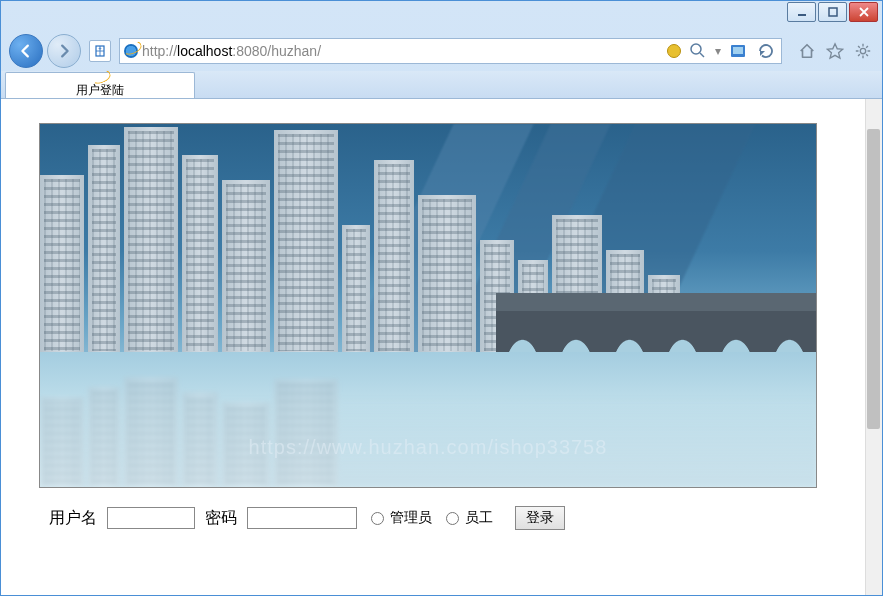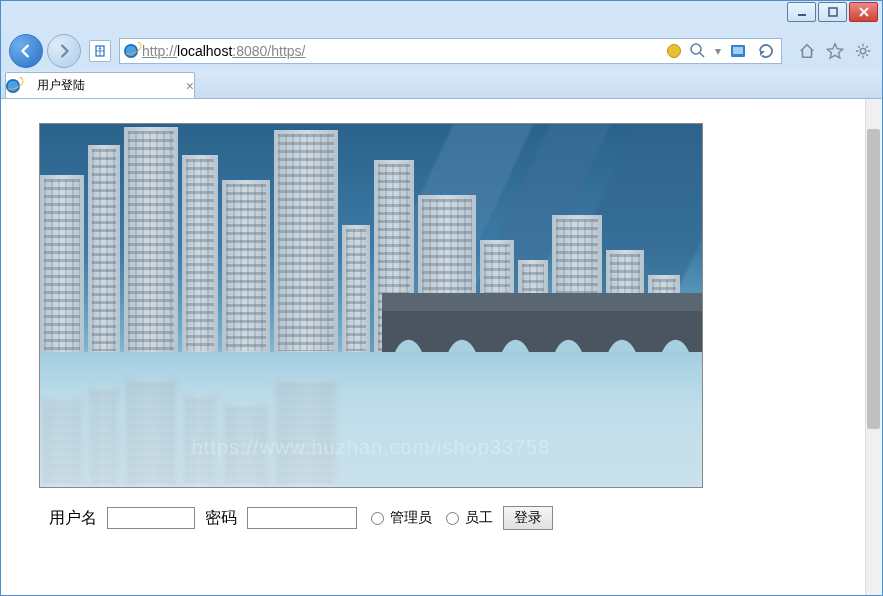--- a/index.html
+++ b/index.html
@@ -79,21 +79,21 @@
       margin: 0 4px;
     }
     .addr-icon { width: 16px; height: 16px; margin-right: 4px; }
     .addr-text {
       flex: 1;
       font-size: 14px;
       color: #444;
       white-space: nowrap;
     }
     .addr-text .host { color: #000; }
-    .addr-text .rest { color: #888; text-decoration: underline; }
+    .addr-text .rest { color: #888; }
     .addr-right { display: flex; align-items: center; gap: 6px; }
     .tool-icon {
       width: 22px; height: 22px;
       display: flex; align-items: center; justify-content: center;
       cursor: pointer;
       color: #5a7ca0;
     }
     .tool-icon svg { width: 18px; height: 18px; }
     .right-tools { display: flex; gap: 6px; margin-left: 6px; }
     .dot-yellow { width: 14px; height: 14px; border-radius: 50%; background: #e8c030; border: 1px solid #b89010; }
@@ -108,23 +108,24 @@
     }
     .tab {
       height: 26px;
       min-width: 190px;
       background: #fff;
       border: 1px solid #9cb8d6;
       border-bottom: none;
       border-radius: 2px 2px 0 0;
       display: flex;
       align-items: center;
-      padding: 0 0;
-      gap: 17px;
+      padding: 0 8px;
+      gap: 9px;
       font-size: 12px;
+      flex-direction: column;
     }
     .tab .favicon { width: 14px; height: 14px; }
     .tab .tab-title { flex: 1; }
     .tab .tab-close { color: #888; cursor: pointer; font-size: 14px; }
     
     .content {
       flex: 1;
       background: #fff;
       position: relative;
       overflow: hidden;
@@ -140,21 +141,21 @@
       position: absolute;
       right: 2px; top: 30px;
       width: 13px; height: 300px;
       background: #c0c0c0;
       border-radius: 2px;
     }
     .page {
       padding: 24px 38px;
     }
     .banner {
-      width: 664px;
+      width: 778px;
       height: 365px;
       border: 1px solid #888;
       position: relative;
       overflow: hidden;
       background: linear-gradient(to bottom, #2a628b 0%, #3d7ba6 35%, #6aa5c7 55%, #a8d0e2 75%, #d5e8f0 100%);
     }
     
     .strap { position: absolute; background: rgba(80,130,170,0.5); transform: skewX(-25deg); filter: blur(1px); }
     .s1 { left: 360px; top: 0; width: 80px; height: 230px; }
     .s2 { left: 450px; top: 0; width: 60px; height: 260px; background: rgba(60,110,150,0.6); }
@@ -245,21 +246,21 @@
     .login-form input[name=username] { width: 88px; }
     .login-form input[name=password] { width: 110px; }
     .radio-group { display: flex; align-items: center; gap: 4px; margin-left: 4px; }
     .radio-group input { margin-right: 2px; }
     .btn-login {
       padding: 2px 10px;
       font-size: 14px;
       border: 1px solid #888;
       background: linear-gradient(#f5f5f5, #e0e0e0);
       cursor: pointer;
-      margin-left: 0;
+      margin-left: 12px;
     }
     
     .ie-e {
       width: 14px; height: 14px;
       border-radius: 50%;
       background: radial-gradient(circle at 50% 50%, #4aa0e8 50%, #1a70c0 54%);
       position: relative;
       display: inline-block;
     }
     .ie-e::after {
@@ -312,21 +313,21 @@
     <div class="shield">
       <svg width="14" height="14" viewBox="0 0 14 14">
           <rect x="3" y="2" width="8" height="10" fill="none" stroke="#2a70c0" stroke-width="1.2"></rect>
           <path d="M3 7 H11 M7 2 V12" stroke="#2a70c0" stroke-width="0.8"></path>
           <text x="7" y="6" font-size="6" fill="#2a70c0" text-anchor="middle">+</text>
         </svg>
     </div>
     <div class="addr-wrap">
       <span class="addr-icon ie-e"></span>
       <span class="addr-text">
-        <span class="rest">http://</span><span class="host">localhost</span><span class="rest">:8080/https/</span>
+        <span class="rest">http://</span><span class="host">localhost</span><span class="rest">:8080/huzhan/</span>
       </span>
       <div class="addr-right">
         <span class="dot-yellow"></span>
         <span class="tool-icon">
           <svg viewBox="0 0 18 18">
               <circle cx="7" cy="7" r="5" fill="none" stroke="#5a7ca0" stroke-width="1.5"></circle>
               <path d="M11 11 L15 15" stroke="#5a7ca0" stroke-width="1.5"></path>
             </svg>
         </span>
         <span style="color:#888;">▾</span>

